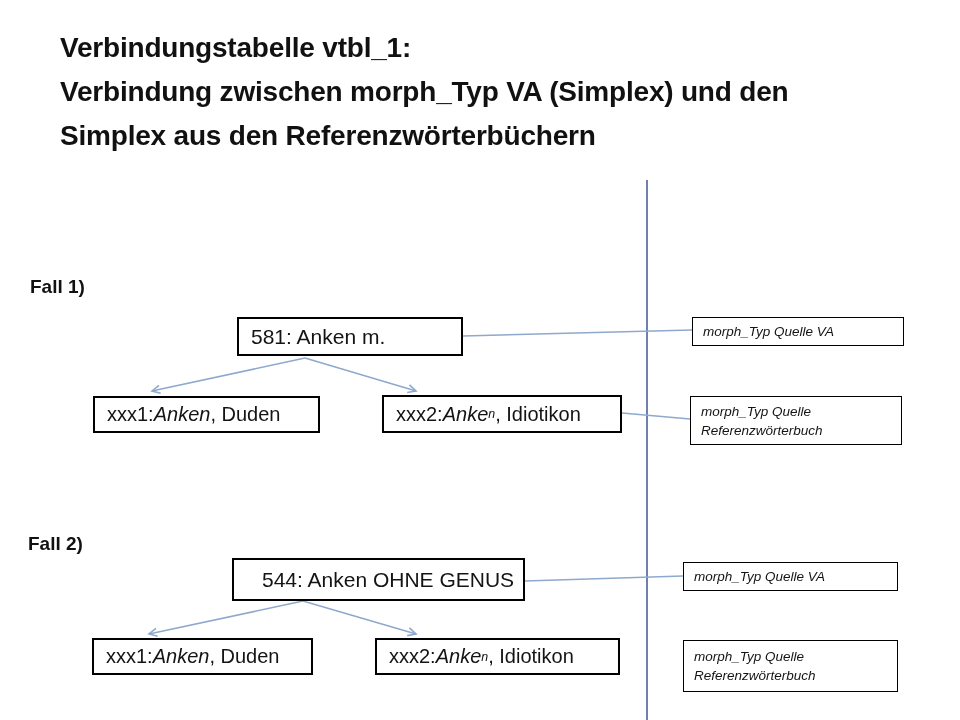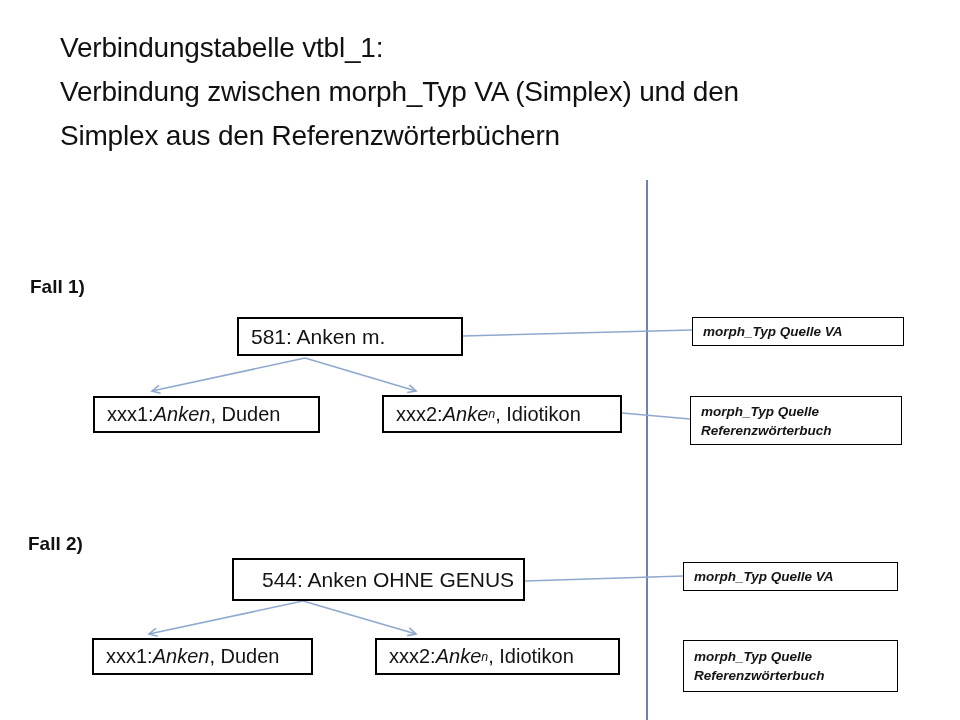--- a/index.html
+++ b/index.html
@@ -11,21 +11,21 @@
     font-family: "Liberation Sans", sans-serif;
     color: #141414;
     overflow: hidden;
   }
   .title {
     position: absolute;
     left: 60px;
     top: 26px;
     width: 870px;
     font-size: 28px;
-    font-weight: 400;
+    font-weight: 700;
     line-height: 44px;
     color: #111111;
     letter-spacing: -0.2px;
   }
   .fall-label {
     position: absolute;
     font-size: 19px;
     font-weight: 700;
     color: #111111;
   }
@@ -48,21 +48,20 @@
     background: #ffffff;
     box-sizing: border-box;
     padding: 4px 10px;
     font-size: 13.5px;
     font-style: italic;
     line-height: 19px;
     display: flex;
     flex-direction: column;
     justify-content: center;
     white-space: nowrap;
-    font-weight: bold;
   }
   svg.wires {
     position: absolute;
     left: 0; top: 0;
     width: 960px; height: 720px;
     pointer-events: none;
   }
 </style>
 </head>
 <body>

